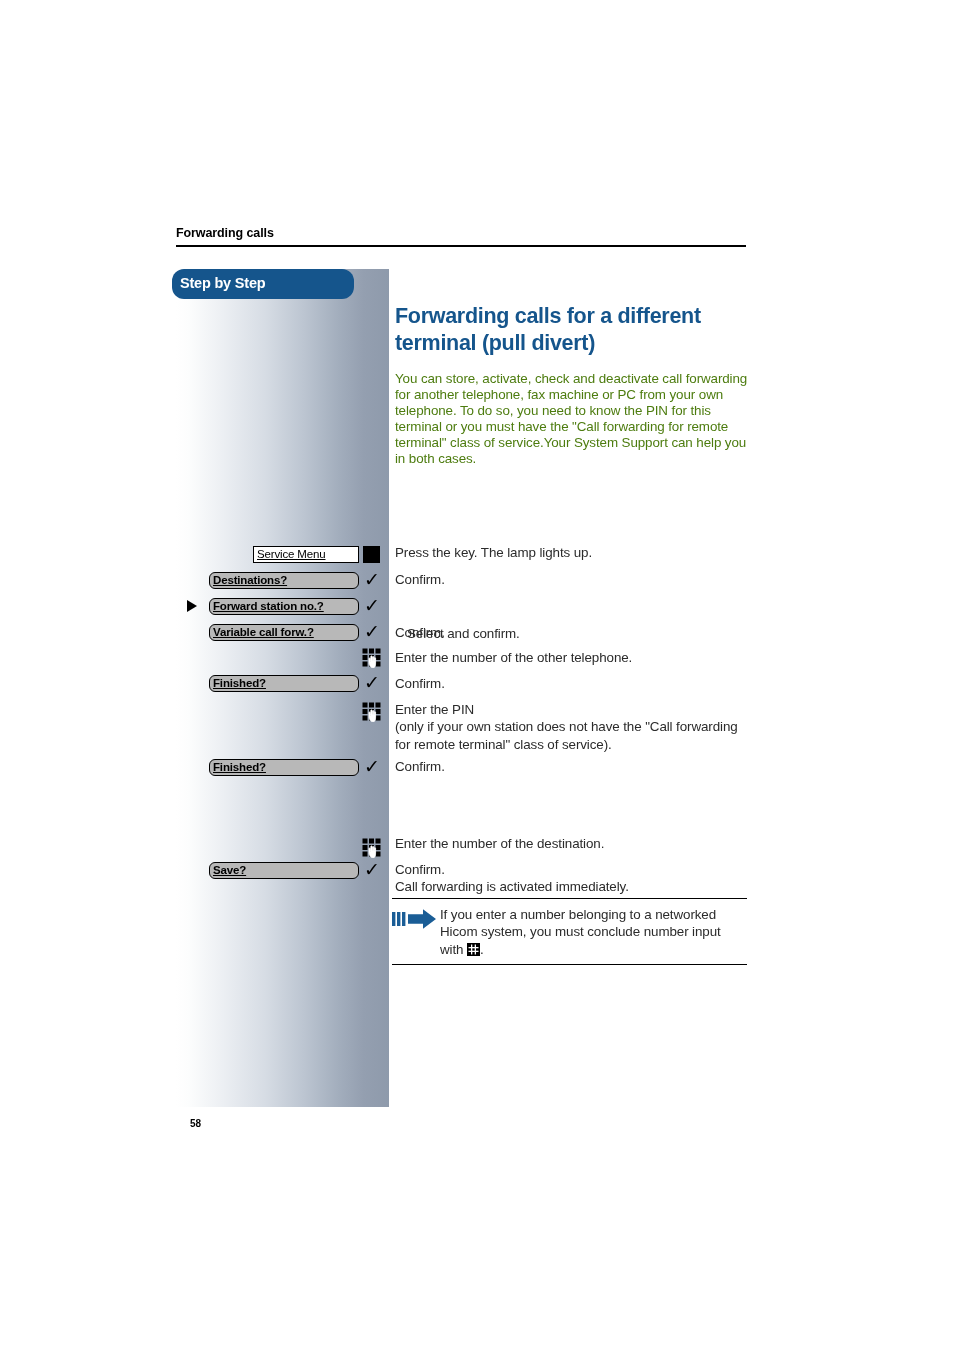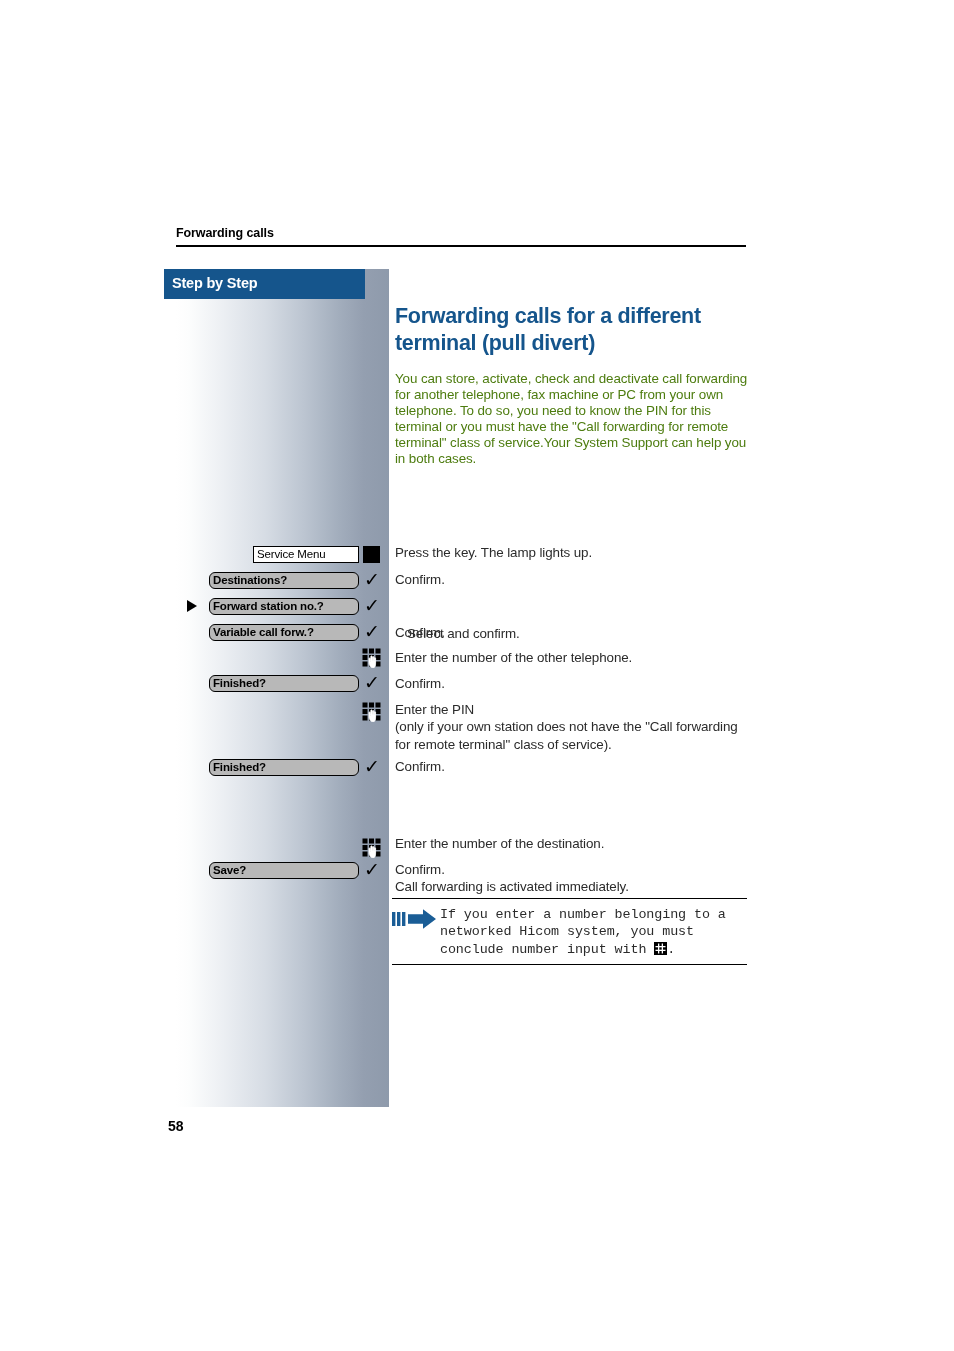--- a/index.html
+++ b/index.html
@@ -54,25 +54,26 @@
         #fcfdfd 6%,
         #eceff3 22%,
         #d6dce4 42%,
         #bcc5d1 60%,
         #a3aebd 76%,
         #949fb0 88%,
         #8e9aab 100%);
   }
   .sidebar-header {
     position: absolute;
-    left: 164px;
+    left: 172px;
     top: 269px;
-    width: 201px;
+    width: 182px;
     height: 30px;
     background: #15558c;
+    border-radius: 12px;
   }
   .sidebar-header-label {
     position: absolute;
     left: 8px;
     top: 6px;
     font-size: 14.5px;
     font-weight: bold;
     color: #ffffff;
     letter-spacing: -0.2px;
   }
@@ -91,20 +92,21 @@
     background: #b8b8b8;
     height: 17px;
     line-height: 14px;
     font-size: 11.5px;
     font-weight: bold;
     color: #000000;
     padding-left: 3px;
     letter-spacing: -0.15px;
     white-space: nowrap;
     overflow: hidden;
+    text-decoration: underline;
   }
   .disp-btn.service {
     background: #ffffff;
     font-weight: normal;
     font-size: 11.5px;
   }
   
   .btn-main { left: 33px; width: 150px; border-radius: 6px; }
   .btn-service { left: 77px; width: 106px; }
 
@@ -209,36 +211,35 @@
     top: 9px;
     width: 46px;
     height: 22px;
   }
   .note-text {
     margin-left: 48px;
     font-size: 13.4px;
     line-height: 17.3px;
     color: #2b2b2b;
     letter-spacing: -0.1px;
-    font-family: Liberation Mono, monospace;
   }
   .inline-key {
     display: inline-block;
     width: 13px;
     height: 13px;
     vertical-align: -2px;
     margin: 0 0px;
   }
 
   
   .folio {
     position: absolute;
-    left: 168px;
+    left: 190px;
     top: 1118px;
-    font-size: 14px;
+    font-size: 10px;
     font-weight: bold;
     color: #000000;
   }
 </style>
 </head>
 <body>
 
 <div class="page">
 
   <div class="running-head">Forwarding calls</div>

